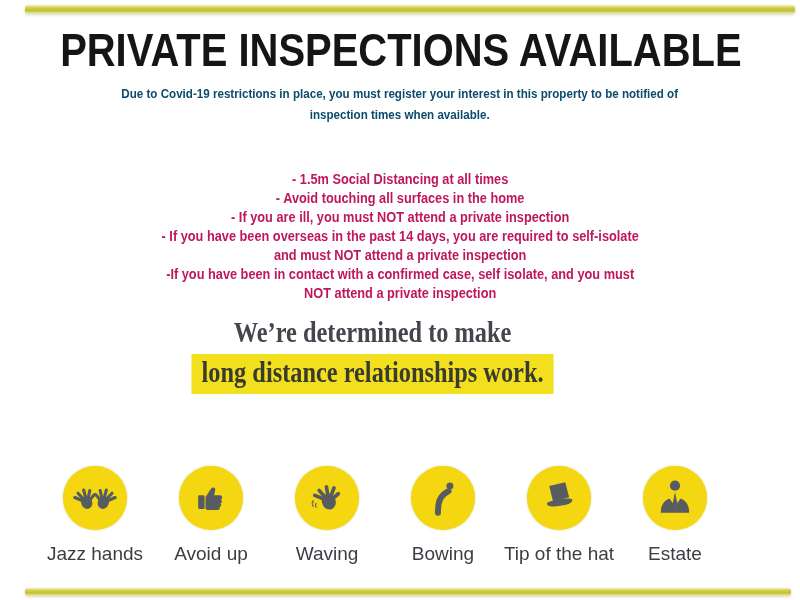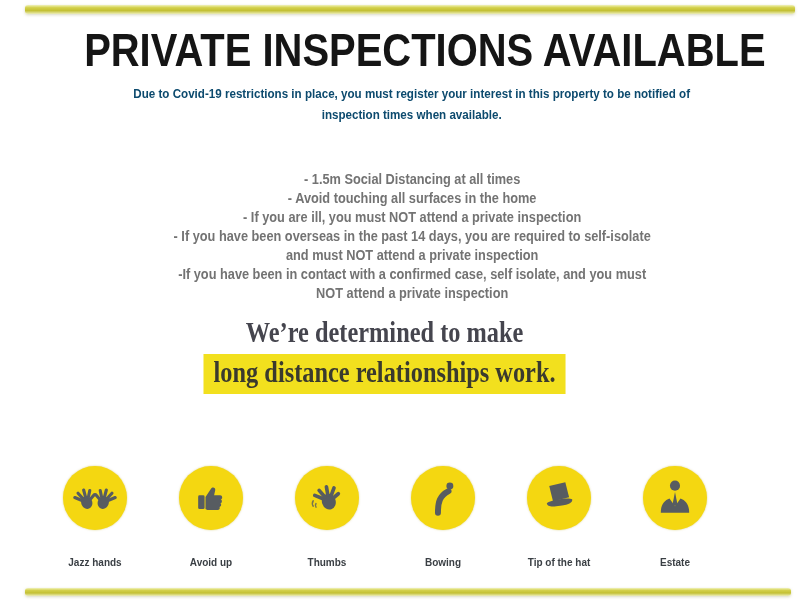--- a/index.html
+++ b/index.html
@@ -5,36 +5,36 @@
   html,body{margin:0;padding:0;background:#ffffff;}
   body{font-family:"Liberation Sans", sans-serif;}
   .flyer{position:relative;width:800px;height:600px;background:#ffffff;overflow:hidden;}
 
   .bar{position:absolute;border-radius:3px;
        background:linear-gradient(to bottom,#f0f2bc 0%,#d3d04a 30%,#c3c034 62%,#ecedb9 100%);
        box-shadow:0 1px 3px rgba(170,170,120,.45);filter:blur(.4px);}
   .bar.top{left:25px;width:770px;top:5px;height:9px;}
   .bar.bottom{left:25px;width:766px;top:588px;height:8px;}
 
-  .center{position:absolute;left:0;right:0;text-align:center;padding-left:24px;}
+  .center{position:absolute;left:0;right:0;text-align:center;}
 
   .title{top:22px;color:#151515;font-weight:700;white-space:nowrap;}
   .title .inner{display:inline-block;font-size:47px;letter-spacing:0;
                 transform:scaleX(0.85);transform-origin:center;}
 
   .subtitle{top:83px;color:#0c4a6e;font-weight:700;line-height:21px;}
   .subtitle .inner{display:inline-block;font-size:13.5px;transform:scaleX(0.86);
                    transform-origin:center;}
   .subtitle .inner div{white-space:nowrap;}
 
   .reg-heading{top:136px;color:#e9e233;font-weight:700;}
   .reg-heading .inner{display:inline-block;font-size:21px;letter-spacing:.5px;
                       transform:scaleX(0.96);transform-origin:center;}
 
-  .reg-list{top:170px;color:#737373;font-weight:700;line-height:19px;}
+  .reg-list{top:170px;color:#be185d;font-weight:700;line-height:19px;}
   .reg-list .inner{display:inline-block;font-size:14.5px;transform:scaleX(0.88);
                    transform-origin:center;}
   .reg-list .inner div{white-space:nowrap;}
 
   .quote{top:316px;margin-left:38px;}
   .quote .inner{display:inline-block;transform:translateX(-46px) scaleX(0.84);
                 transform-origin:center;font-family:"Liberation Serif", serif;
                 font-weight:700;}
   .quote-line1{font-size:29px;color:#45454e;white-space:nowrap;}
   .quote-line2{display:inline-block;margin-top:5px;font-size:29px;color:#3a3a2e;
@@ -44,21 +44,21 @@
   .message .inner{display:inline-block;font-size:18.5px;transform:scaleX(0.97);
                   transform-origin:center;}
   .message .inner div{white-space:nowrap;}
 
   .greetings{position:absolute;left:40px;right:70px;top:466px;display:flex;
              justify-content:space-between;}
   .greeting{display:flex;flex-direction:column;align-items:center;width:110px;}
   .g-circle{width:64px;height:64px;border-radius:50%;background:#f4d711;
             display:flex;align-items:center;justify-content:center;
             box-shadow:0 0 2px rgba(180,160,0,.5);}
-  .g-label{margin-top:27px;font-size:10px;font-weight:700;color:#3a3f44;
+  .g-label{margin-top:13px;font-size:19px;font-weight:400;color:#3a3f44;
            white-space:nowrap;}
   .glyph{width:44px;height:44px;}
 </style>
 </head>
 <body>
 
 <div class="flyer">
 
   <div class="bar top"></div>
 
@@ -146,21 +146,21 @@
               <line x1="4" y1="-5" x2="8" y2="-10"></line>
               <line x1="5" y1="-2" x2="10" y2="-4"></line>
             </g>
           </g>
           <g stroke="#575c61" stroke-width="1.6" fill="none" stroke-linecap="round" opacity=".8">
             <path d="M9 27 q-2 3 0 6"></path>
             <path d="M12 30 q-1.4 2 0 4"></path>
           </g>
         </svg>
       </div>
-      <div class="g-label">Thumbs</div>
+      <div class="g-label">Waving</div>
     </div>
 
     <div class="greeting">
       <div class="g-circle">
         <svg class="glyph" viewBox="0 0 48 48">
           <circle cx="31.5" cy="11" r="3.8" fill="#575c61"></circle>
           <path d="M18.5 40 C18.5 28 20.5 21.5 30 16.5" stroke="#575c61" stroke-width="6.5" fill="none" stroke-linecap="round"></path>
         </svg>
       </div>
       <div class="g-label">Bowing</div>

